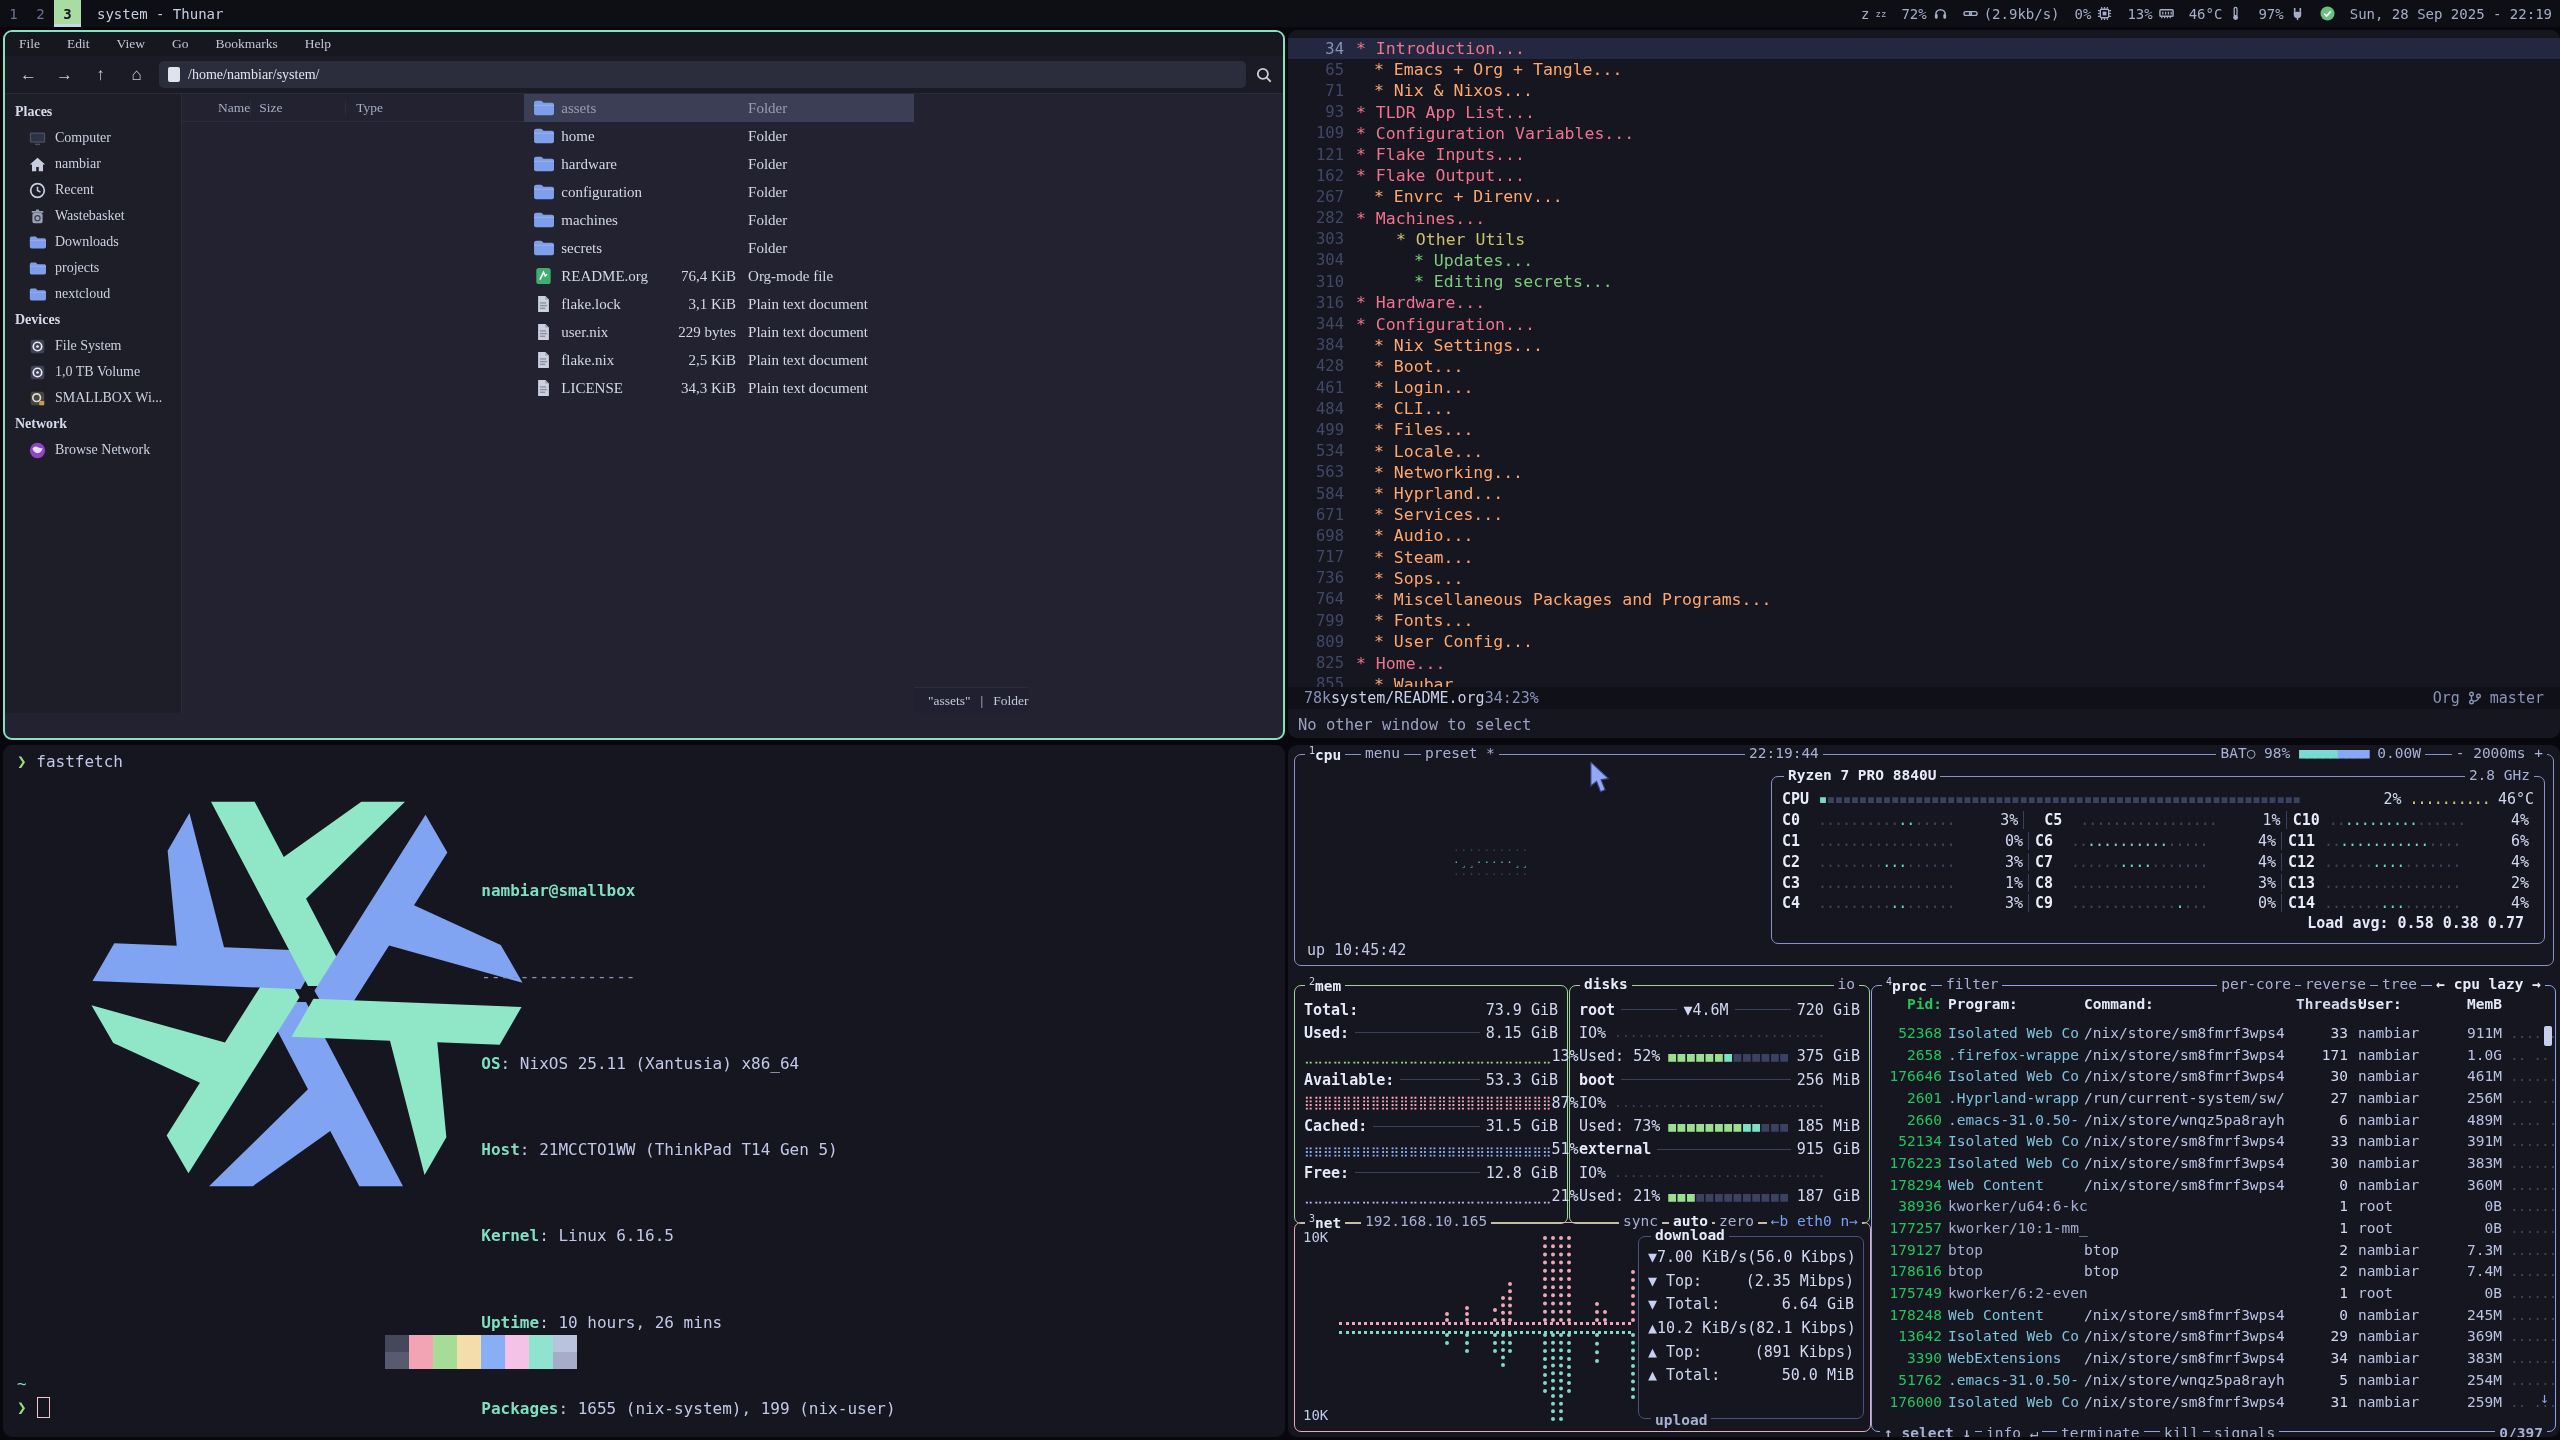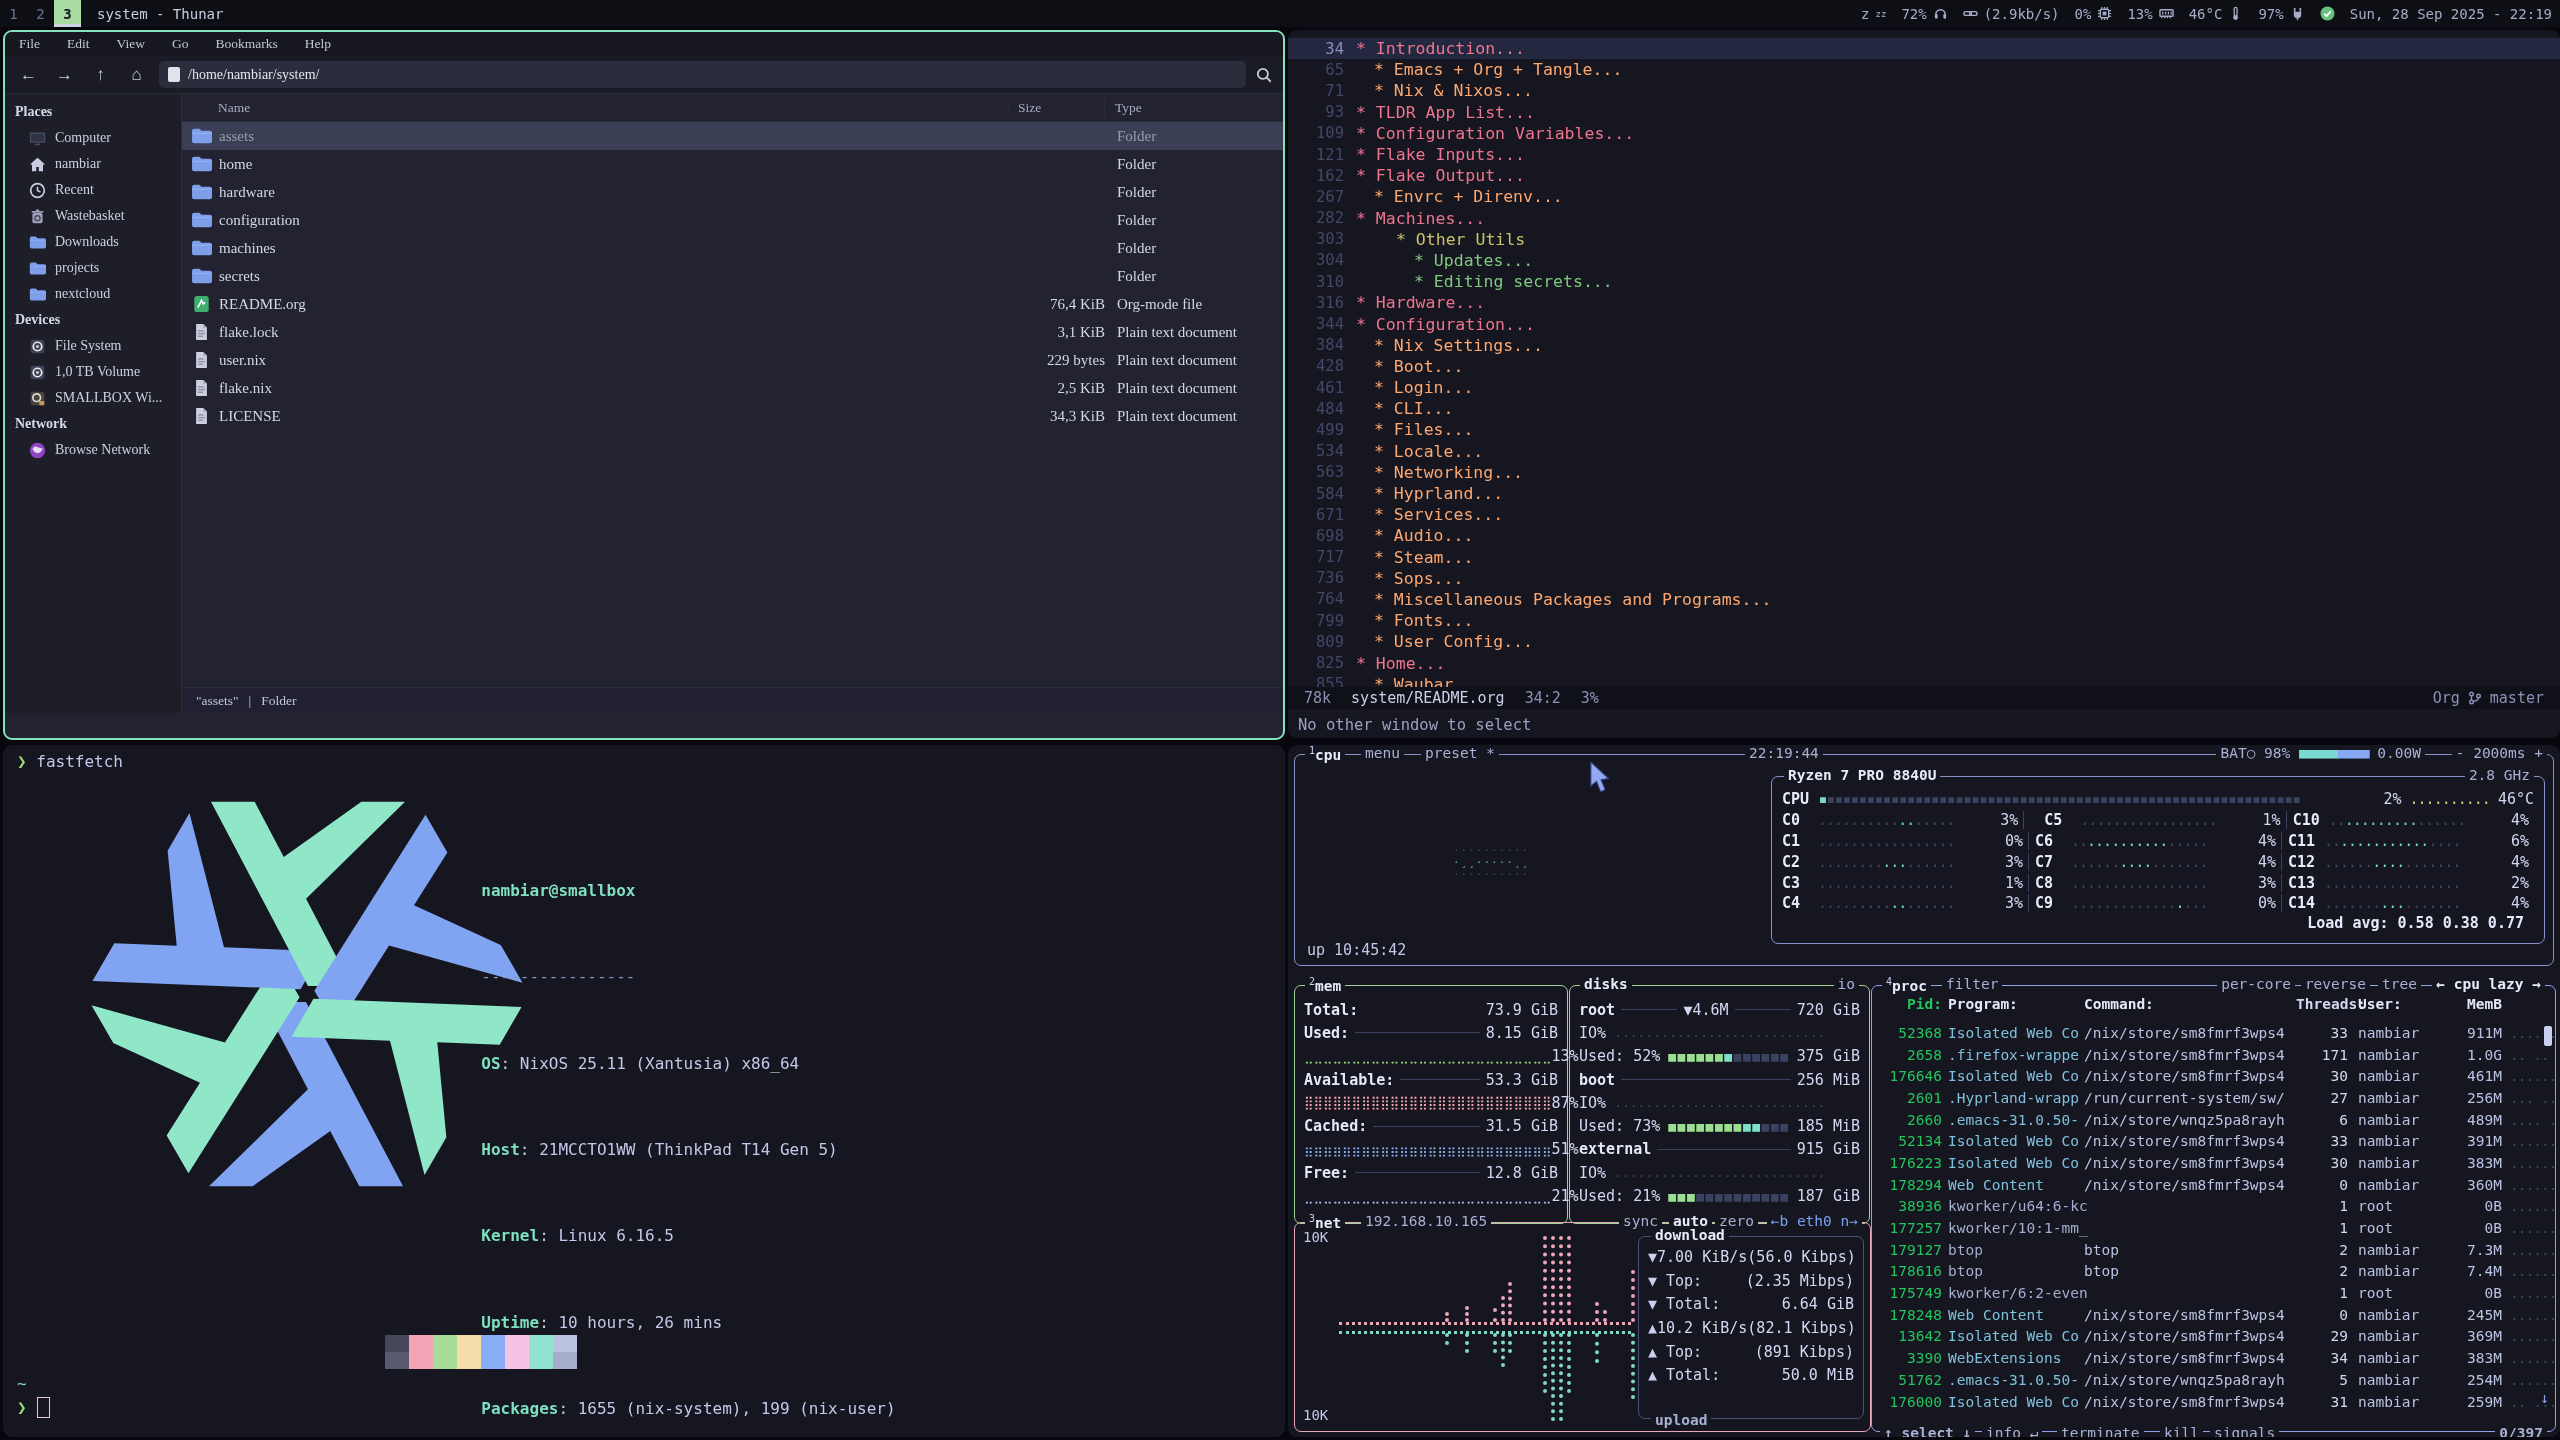--- a/index.html
+++ b/index.html
@@ -31,21 +31,21 @@
   .nav-btn{width:27px;height:27px;border-radius:5px;display:flex;align-items:center;justify-content:center;
            color:#c8cdda;font-size:17px}
   #pathbar{flex:1;height:27px;background:#2c2d3c;border-radius:5px;display:flex;align-items:center;
            gap:8px;padding:0 9px;font-size:14px;color:#e3e6ef}
   .doc-ico{width:12px;height:15px;background:#dfe3ec;border-radius:2px;flex:none}
   #t-body{display:flex;height:619px}
   #sidebar{width:176px;background:#1e1e29;padding-top:5px;font-size:14px;overflow:hidden;flex:none}
   .side-hdr{font-weight:bold;color:#d6dae8;padding:5px 10px 3px 10px;height:18px}
   .side-item{display:flex;align-items:center;gap:9px;padding:2.5px 4px 2.5px 24px;color:#ccd1e0;height:21px}
   .side-ico{width:17px;height:17px;flex:none}
-  #files{flex:1;background:#222230;display:flex;flex-direction:column;border-left:1px solid #2a2b38}
+  #files{flex:1;background:#222230;display:flex;flex-direction:row;border-left:1px solid #2a2b38}
   #fhdr{display:flex;height:27px;align-items:center;color:#a7adc2;font-size:13.5px;border-bottom:1px solid #2c2d3a}
   .fh-name{flex:1;padding-left:36px}
   .fh-size{width:86px;border-left:1px solid #2c2d3a;padding-left:8px}
   .fh-type{width:168px;border-left:1px solid #2c2d3a;padding-left:10px}
   .frow{display:flex;height:28px;align-items:center}
   .frow.sel{background:#3a3f55;color:#979db2}
   .frow.sel .fc-size,.frow.sel .fc-type{color:#979db2}
   .fc-icon{width:21px;height:18px;margin-left:9px;flex:none}
   .fc-name{flex:1;padding-left:7px}
   .fc-size{width:88px;text-align:right;color:#d4d8e6}
@@ -58,21 +58,21 @@
   #e-buf{position:absolute;left:0;right:0;top:8px}
   .oline{display:flex;height:21.2px;align-items:center;white-space:pre}
   .onum{width:56px;flex:none;text-align:right;padding-right:12px;color:#414868;font-size:15.5px}
   .cur{background:#232840}
   .cur .onum{color:#8791ba}
   .lv1 .otext{color:#f0748f}
   .lv2 .otext{color:#ffa76e;padding-left:18px}
   .lv3 .otext{color:#cbc26b;padding-left:40px}
   .lv4 .otext{color:#7ecb7e;padding-left:58px}
   #e-mode{position:absolute;left:0;right:0;bottom:29px;height:22px;background:#0f1018;display:flex;
-          align-items:center;gap:20px;padding:0 16px;font-size:15px;color:#8a92b8}
+          align-items:center;padding:0 16px;font-size:15px;color:#8a92b8}
   #e-file{color:#c9cfe8}
   #e-right{margin-left:auto;display:flex;align-items:center;gap:8px}
   #e-echo{position:absolute;left:10px;bottom:4px;font-size:15.5px;color:#9aa2c2}
 
   
   #term{left:3px;top:745px;width:1282px;height:692px;background:#15161f;font-size:16px;line-height:21.6px}
   .grnp{color:#9ad97f}
   #ff-info{position:absolute;left:382px;top:27px;white-space:pre}
   .ffl{height:21.6px}
   .ffk{color:#7fe0c0;font-weight:bold}

